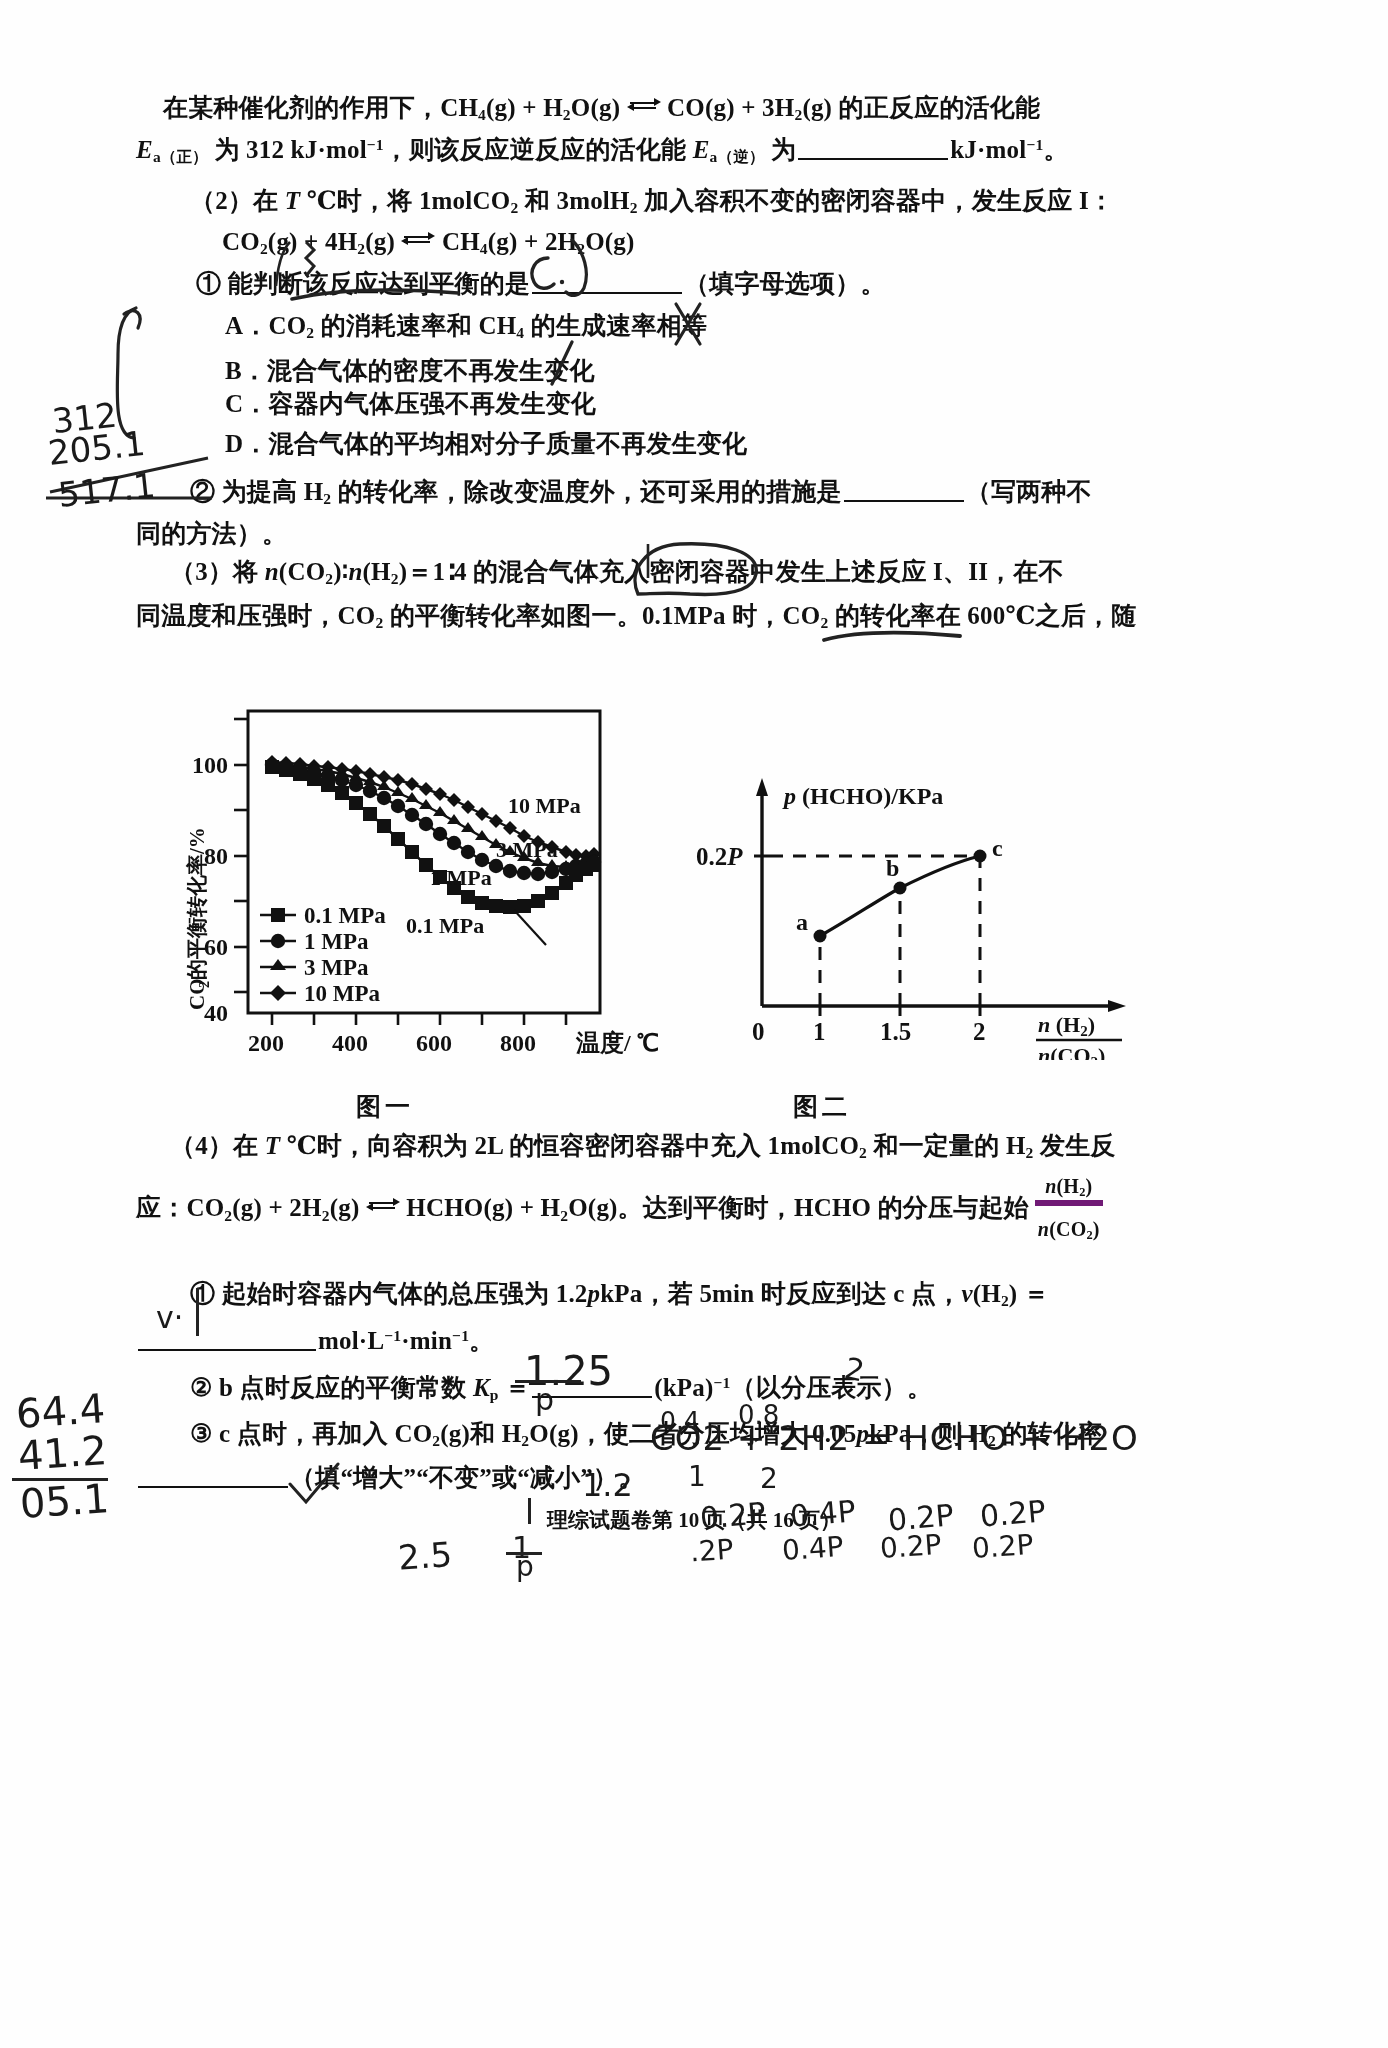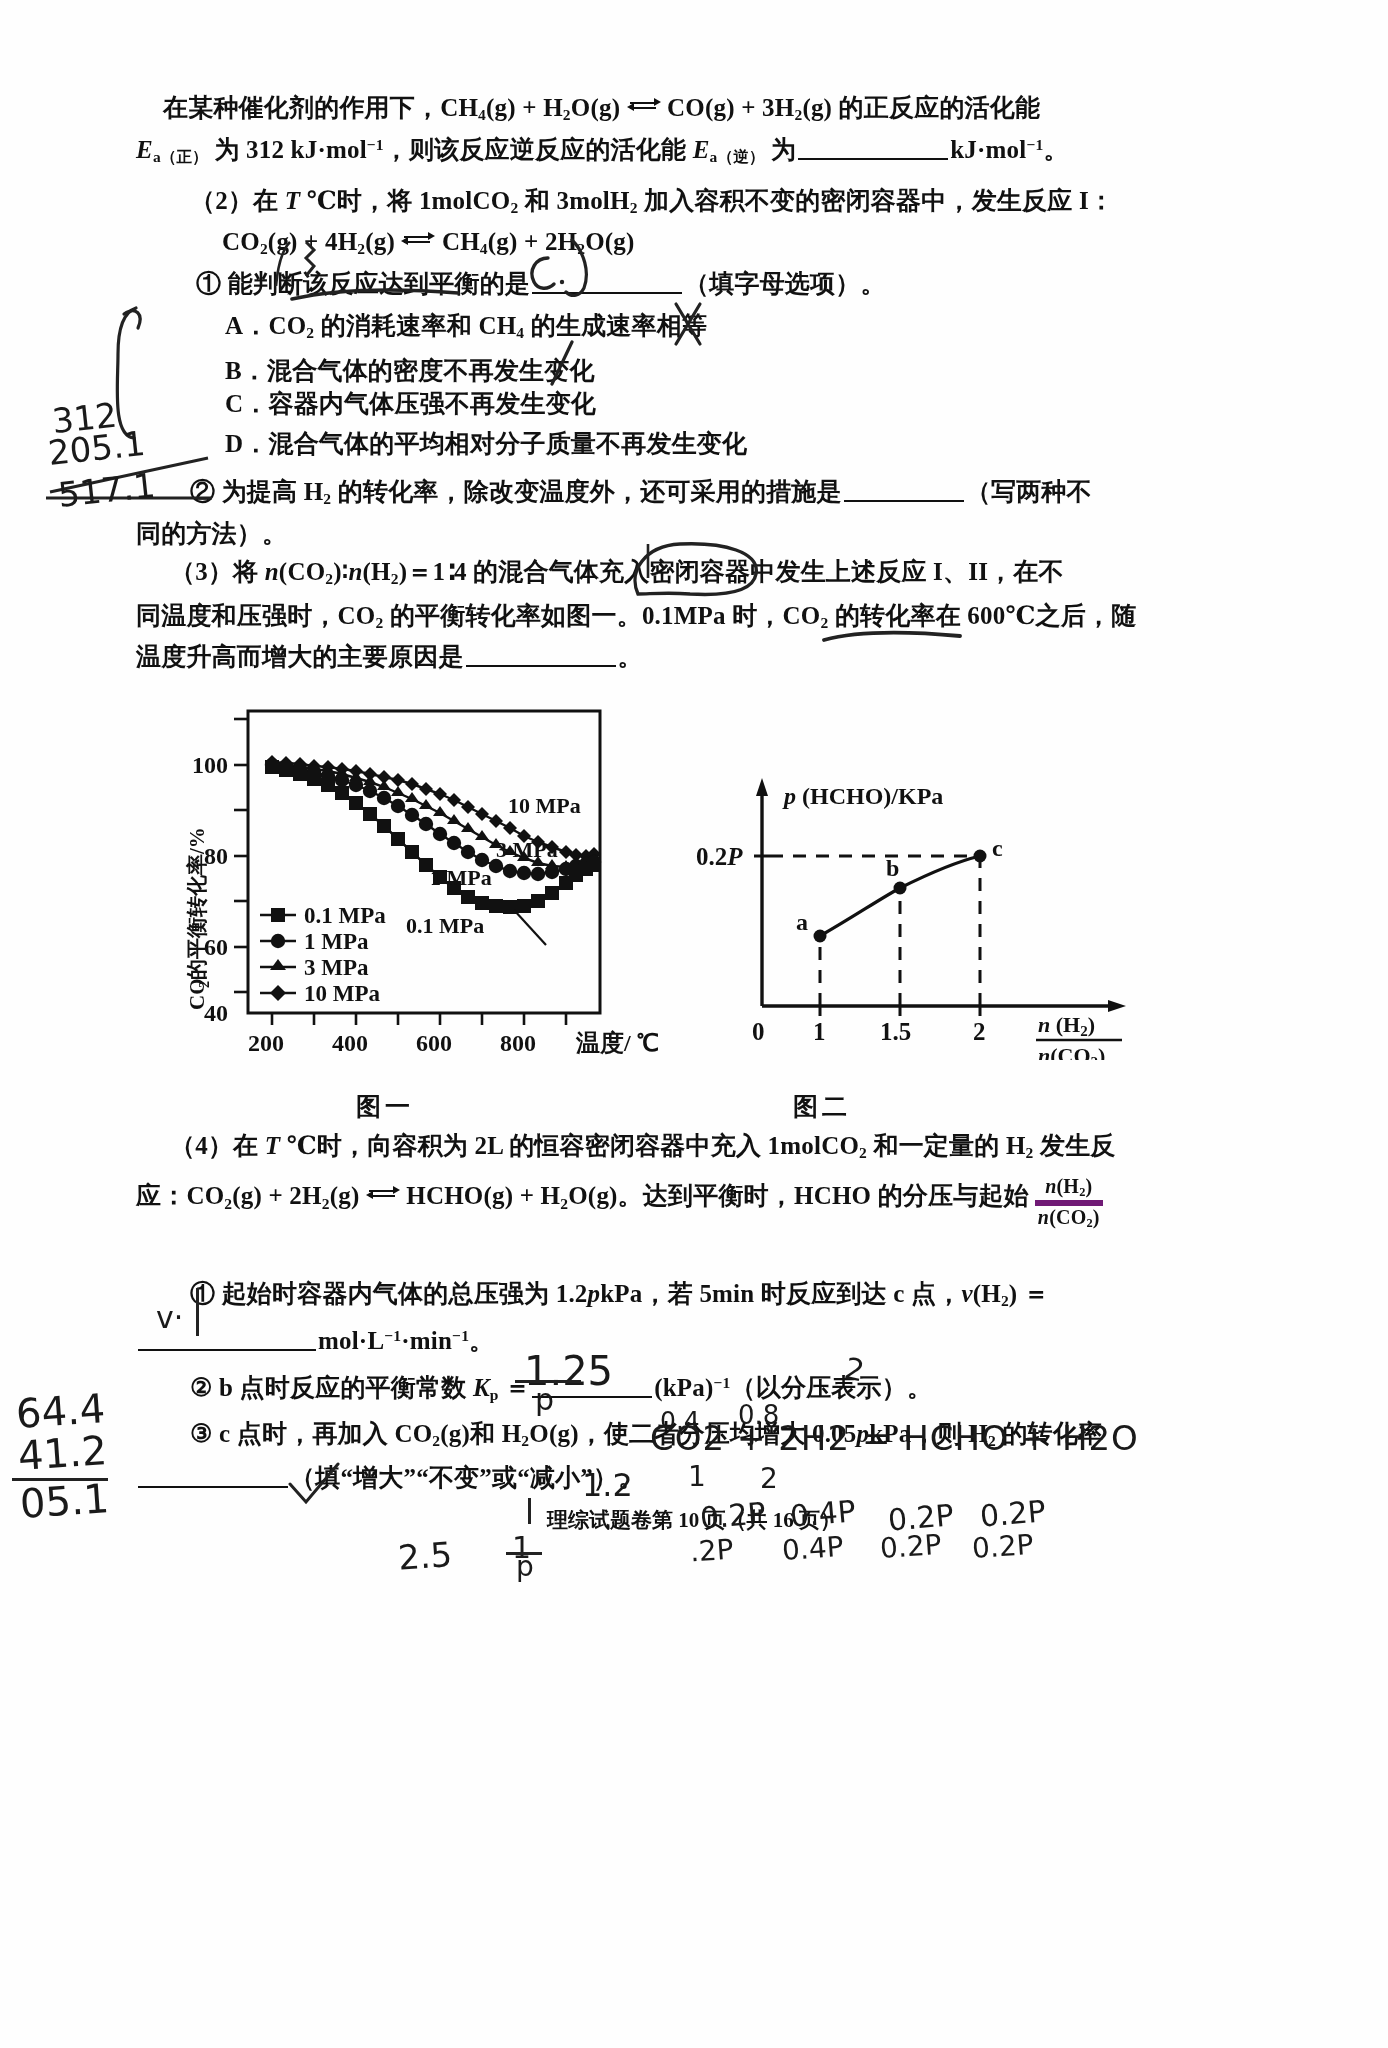--- a/index.html
+++ b/index.html
@@ -20,21 +20,21 @@
   .eq{display:inline-block;position:relative;width:34px;height:1em;vertical-align:-2px;}
   .eq::before,.eq::after{content:"";position:absolute;left:3px;width:26px;height:0;border-top:2.2px solid #111;}
   .eq::before{top:.34em;}
   .eq::after{top:.56em;}
   .eq i{position:absolute;width:0;height:0;border-top:4px solid transparent;border-bottom:4px solid transparent;}
   .eq i.r{right:0;top:.18em;border-left:7px solid #111;}
   .eq i.l{left:0;top:.40em;border-right:7px solid #111;}
   
   .frac{display:inline-block;vertical-align:-1.0em;text-align:center;font-size:.80em;line-height:1.12;}
   .frac .num{display:block;border-bottom:6px solid #701a75;padding:0 3px;}
-  .frac .den{display:block;padding:0 3px;}
+  .frac .den{display:block;padding:12px 3px;}
   
   .hw{position:absolute;font-family:"DejaVu Sans",sans-serif;color:#1a1a1a;
       font-weight:400;white-space:nowrap;}
   .hwline{position:absolute;background:#222;}
   
   .fig{position:absolute;}
   .figcap{position:absolute;font-size:25px;font-weight:700;letter-spacing:4px;}
   .footer{position:absolute;width:100%;text-align:center;font-size:21px;font-weight:700;}
   svg{display:block;}
 </style>
@@ -81,23 +81,20 @@
   </div>
   <div class="ln" style="left:136px;top:518px;">
     同的方法）。
   </div>
 
   <div class="ln" style="left:170px;top:556px;">
     （3）将 <span class="it">n</span>(CO<sub>2</sub>)∶<span class="it">n</span>(H<sub>2</sub>)＝1∶4 的混合气体充入密闭容器中发生上述反应 I、II，在不
   </div>
   <div class="ln" style="left:136px;top:600px;">
     同温度和压强时，CO<sub>2</sub> 的平衡转化率如图一。0.1MPa 时，CO<sub>2</sub> 的转化率在 600℃之后，随
-  </div>
-  <div class="ln" style="left:136px;top:641px;">
-    温度升高而增大的主要原因是<span class="blank l"></span>。
   </div>
 
   <div class="fig" style="left:178px;top:705px;">
     <svg width="480" height="355" viewBox="0 0 480 355">
 
       <text x="-305" y="26" transform="rotate(-90)" font-family="Liberation Serif, serif" font-size="21" font-weight="700" fill="#111">CO</text>
       <text x="-283" y="31" transform="rotate(-90)" font-family="Liberation Serif, serif" font-size="14" font-weight="700" fill="#111">2</text>
       <text x="-275" y="26" transform="rotate(-90)" font-family="Liberation Serif, serif" font-size="21" font-weight="700" fill="#111">的平衡转化率/%</text>
 
       <rect x="70" y="6" width="352" height="302" fill="none" stroke="#111" stroke-width="3"></rect>

